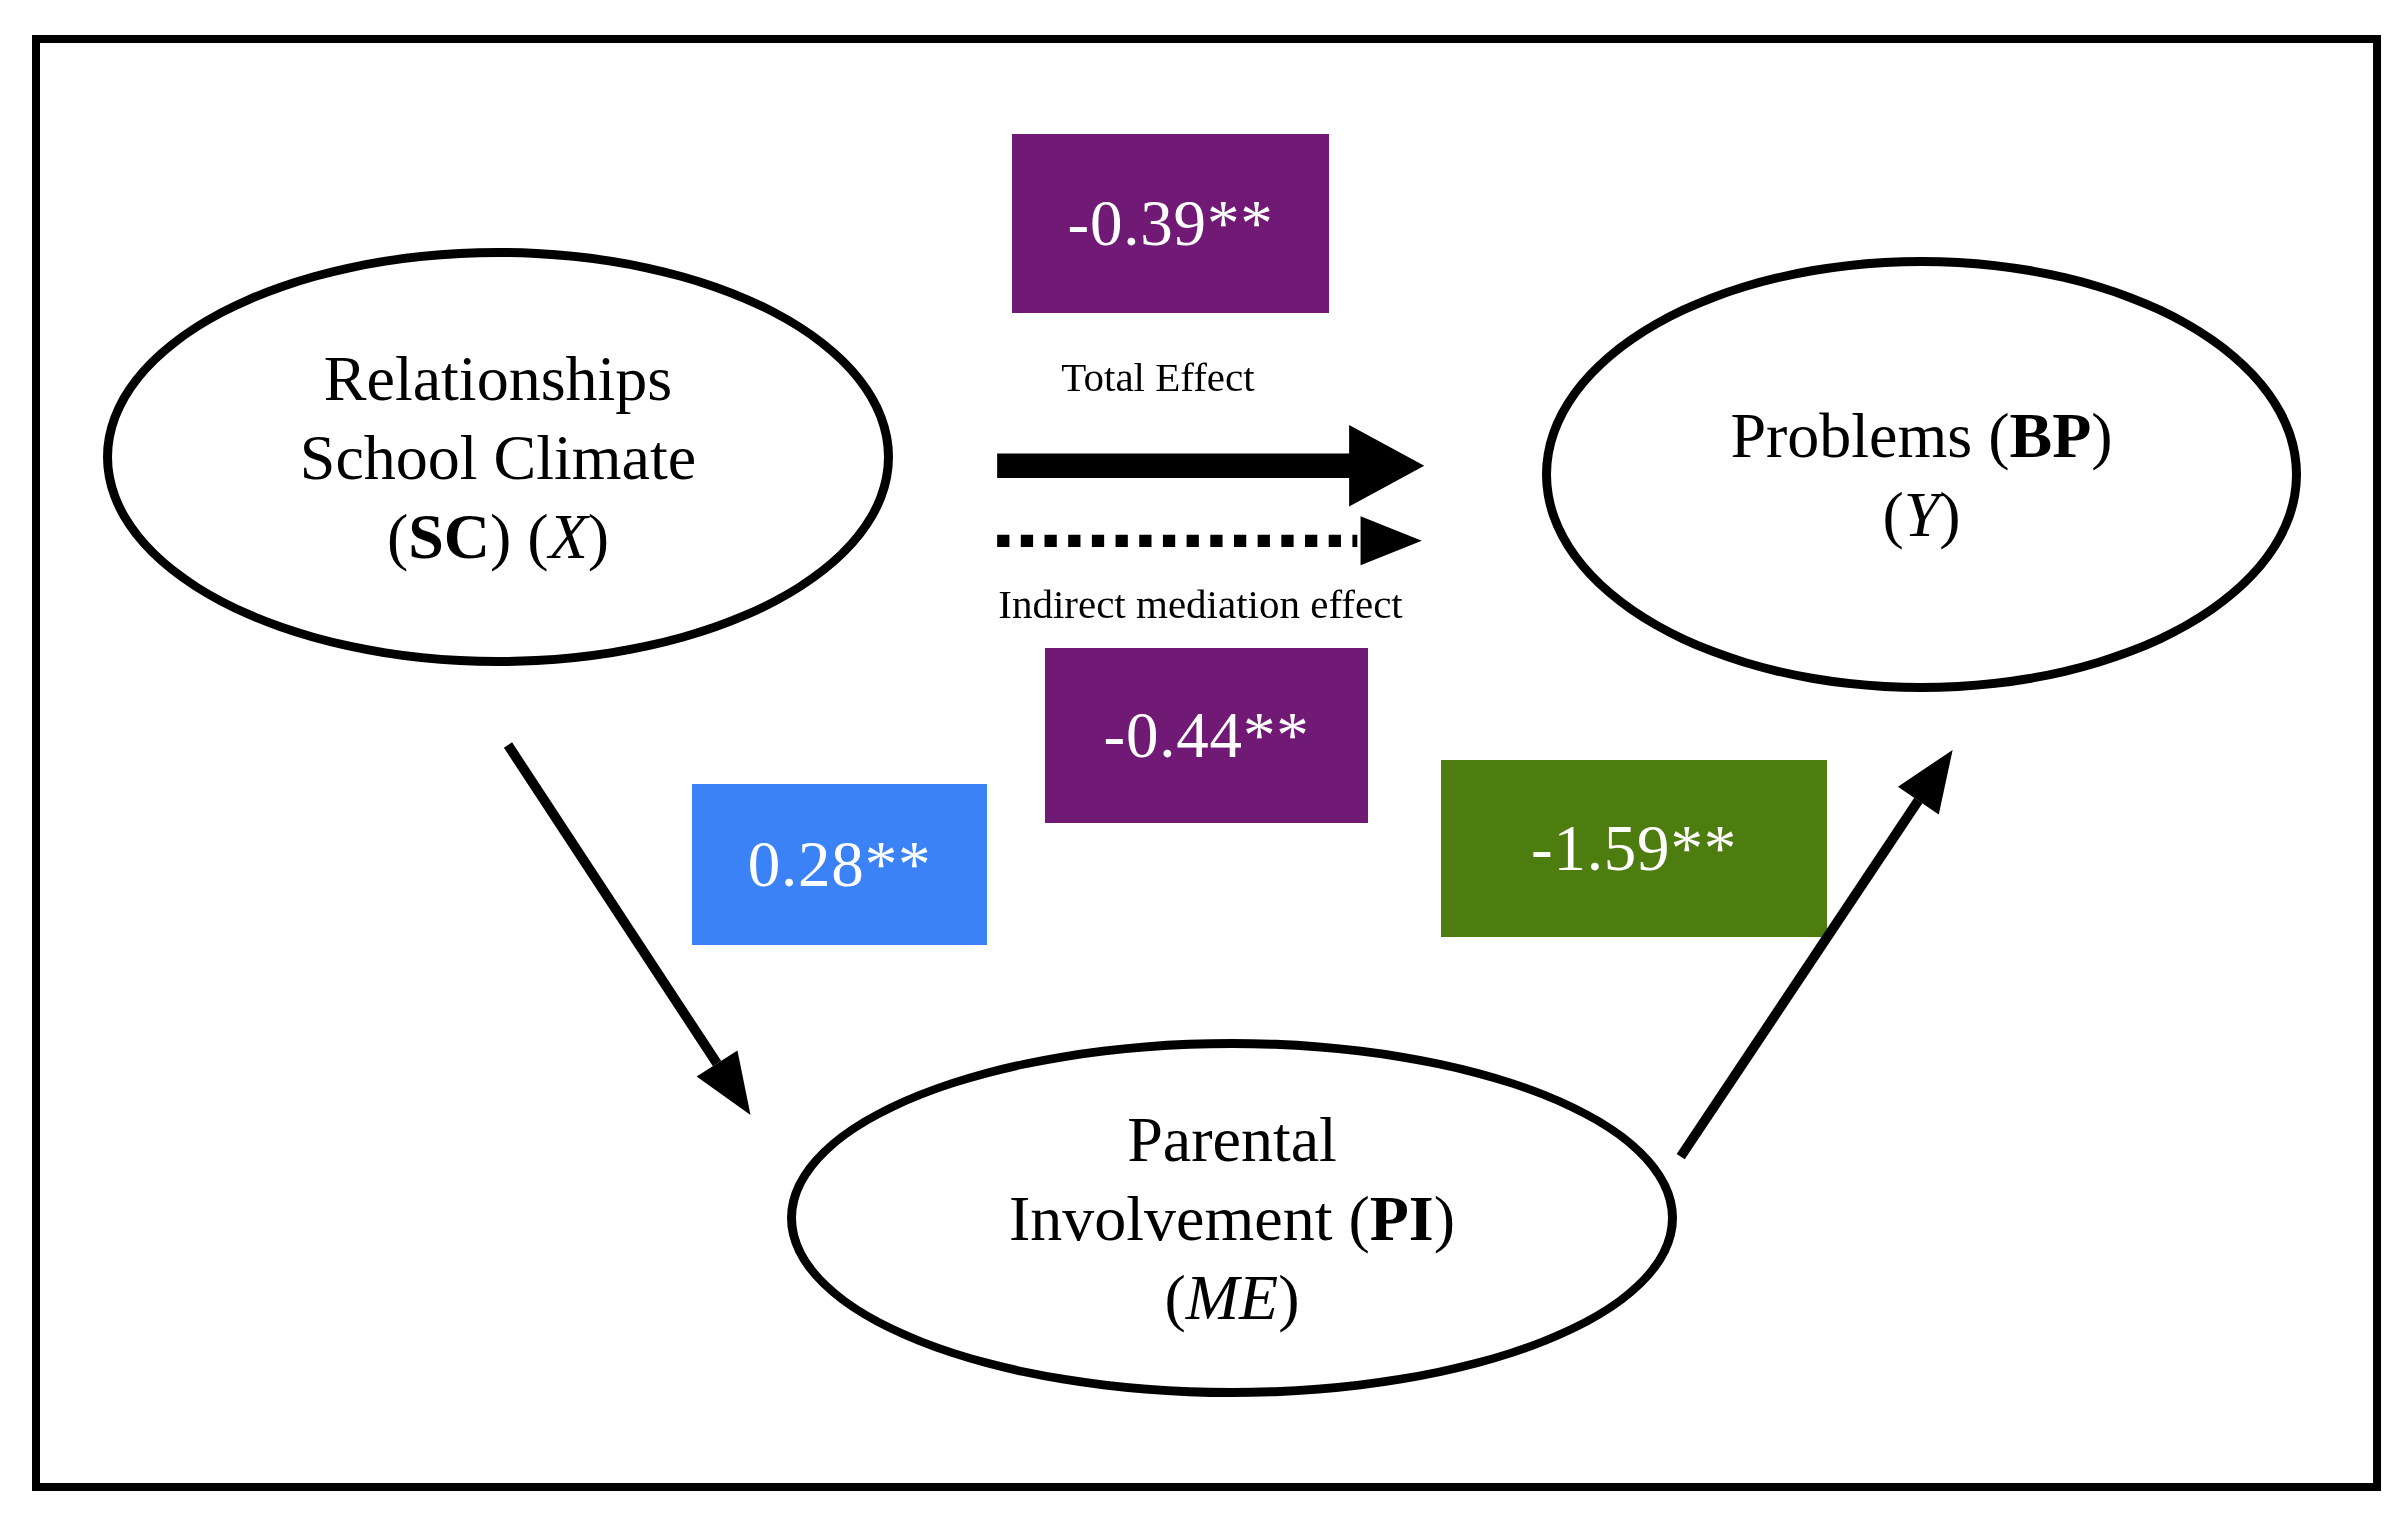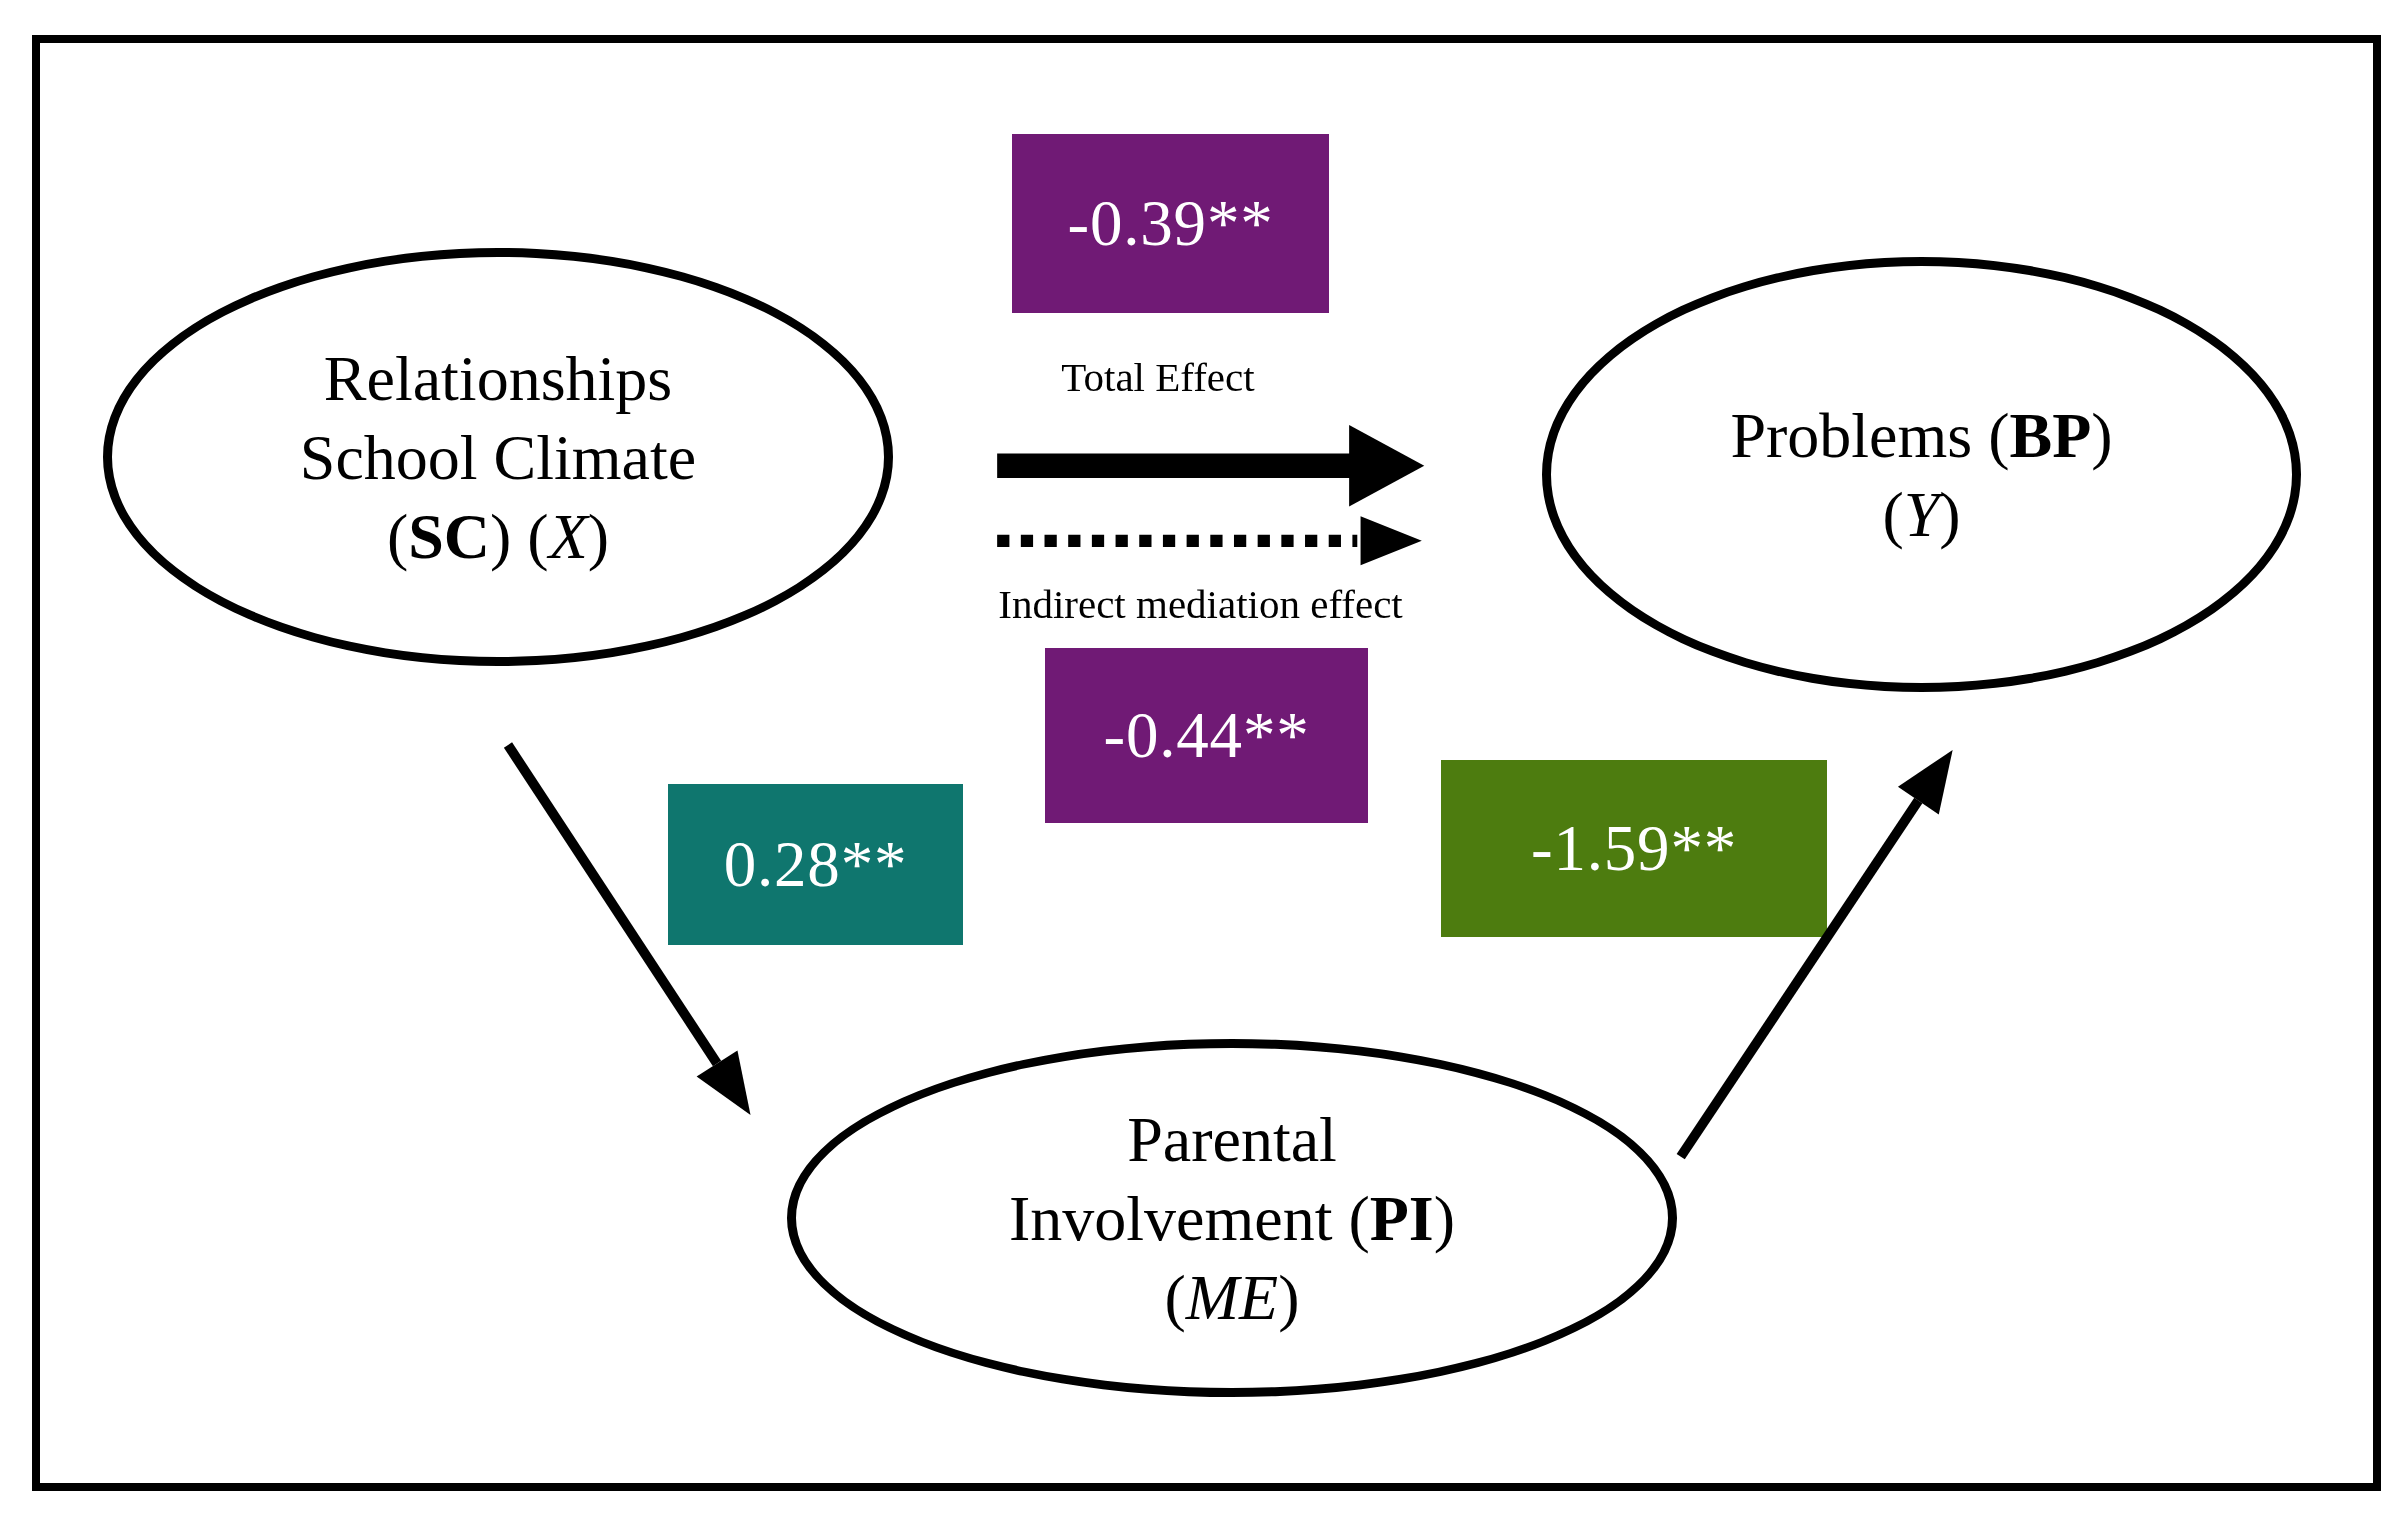--- a/index.html
+++ b/index.html
@@ -89,21 +89,21 @@
   </div>
 
   <div class="coef-box" style="left: 1012px; top: 134px; width: 317px; height: 179px; background: #701a75; color: rgb(255, 255, 255);">
     <span>-0.39**</span>
   </div>
 
   <div class="coef-box" style="left: 1045px; top: 648px; width: 323px; height: 175px; background: #701a75; color: rgb(255, 255, 255);">
     <span>-0.44**</span>
   </div>
 
-  <div class="coef-box" style="left: 668px; top: 784px; width: 295px; height: 161px; background: #0f766e; color: rgb(255, 255, 255);">
+  <div class="coef-box" style="left: 692px; top: 784px; width: 295px; height: 161px; background: #3b82f6; color: rgb(255, 255, 255);">
     <span>0.28**</span>
   </div>
 
   <div class="coef-box" style="left: 1441px; top: 760px; width: 386px; height: 177px; background: #4d7c0f; color: rgb(255, 255, 255);">
     <span>-1.59**</span>
   </div>
 
   <div class="legend-label" style="left:962px; top:353px; width:392px;">
     <span>Total Effect</span>
   </div>

